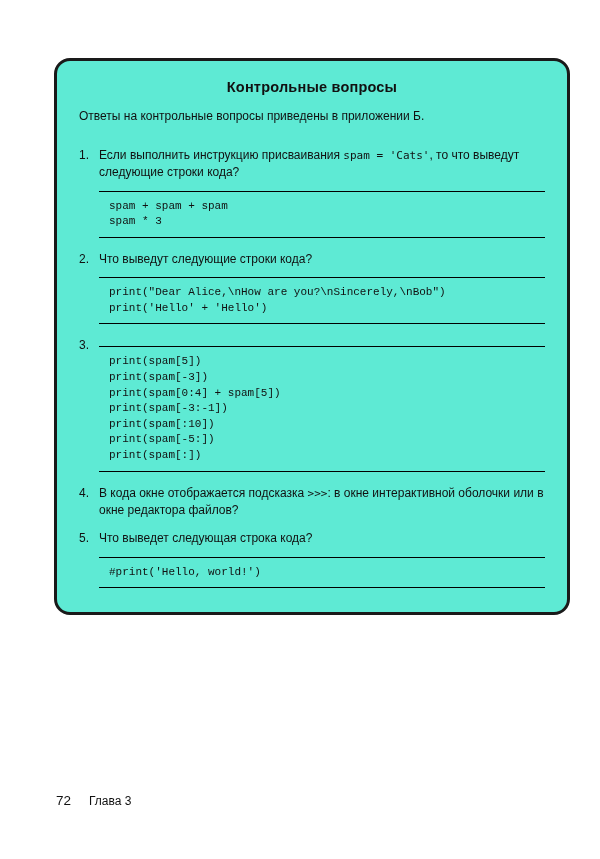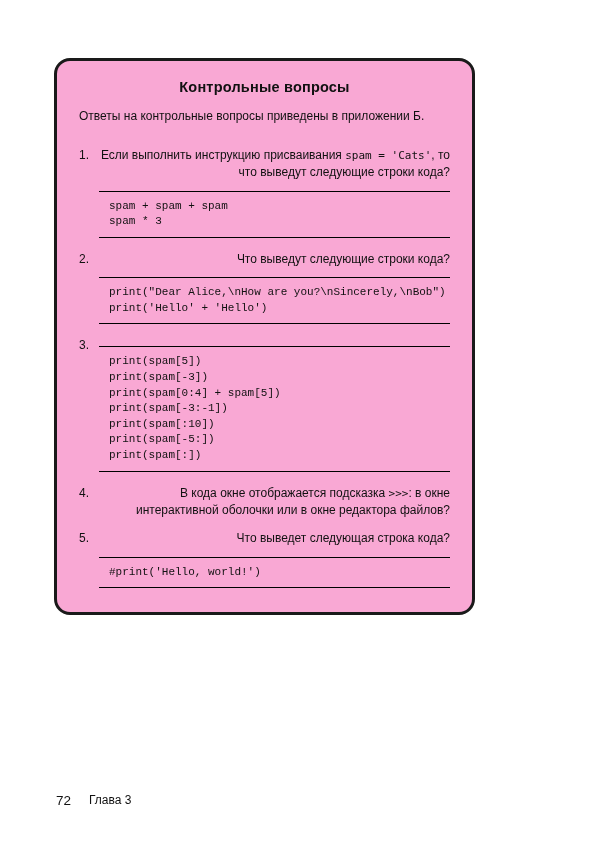--- a/index.html
+++ b/index.html
@@ -9,25 +9,25 @@
     height: 859px;
     position: relative;
     font-family: "Liberation Sans", sans-serif;
     color: #111111;
     overflow: hidden;
   }
   .note-box {
     position: absolute;
     left: 54px;
     top: 58px;
-    width: 421px;
+    width: 516px;
     border: 3px solid #1a1a1a;
     border-radius: 16px;
     padding: 18px 22px 22px 22px;
-    background: #f9a8d4;
+    background: #5eead4;
   }
   .title {
     text-align: center;
     font-size: 14.5px;
     font-weight: bold;
     margin-bottom: 13px;
     letter-spacing: 0.2px;
   }
   .intro {
     font-size: 12px;
@@ -42,21 +42,20 @@
   .q-num {
     flex: 0 0 20px;
     width: 20px;
     font-size: 12px;
     line-height: 1.45;
   }
   .q-body { flex: 1; min-width: 0; }
   .q-text {
     font-size: 12px;
     line-height: 1.45;
-    text-align: right;
   }
   .mono {
     font-family: "DejaVu Sans Mono", "Liberation Mono", monospace;
     font-size: 11px;
   }
   .code-block {
     font-family: Liberation Mono, monospace;
     font-size: 11px;
     line-height: 1.42;
     border-top: 1px solid #000000;
@@ -64,21 +63,21 @@
     padding: 7px 0 7px 10px;
     margin: 9px 0 2px 0;
     white-space: pre;
     overflow: hidden;
   }
   .footer {
     position: absolute;
     left: 56px;
     top: 793px;
     display: flex;
-    align-items: flex-start;
+    align-items: flex-end;
     gap: 18px;
   }
   .page-num { font-size: 13.5px; }
   .chapter { font-size: 12px; }
 </style>
 </head>
 <body>
 
 <div class="note-box">
 

